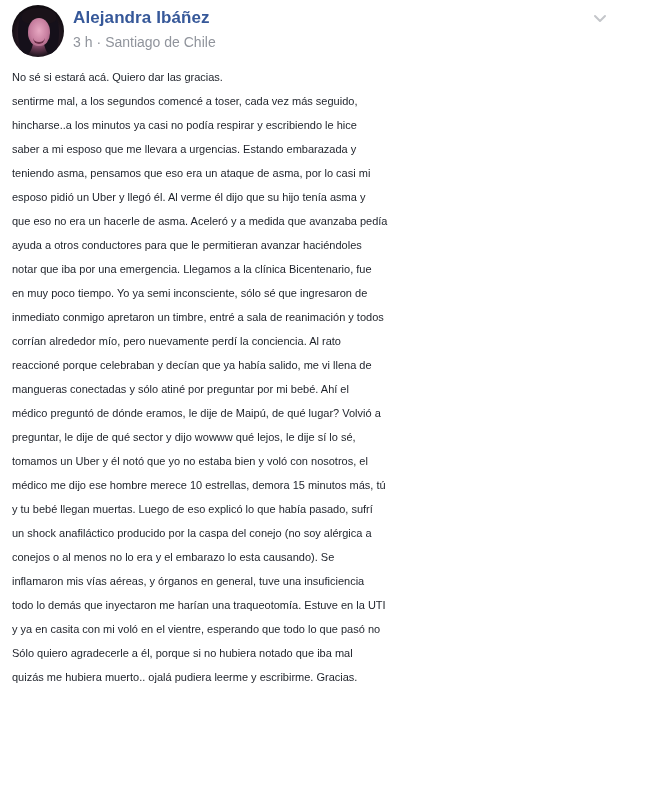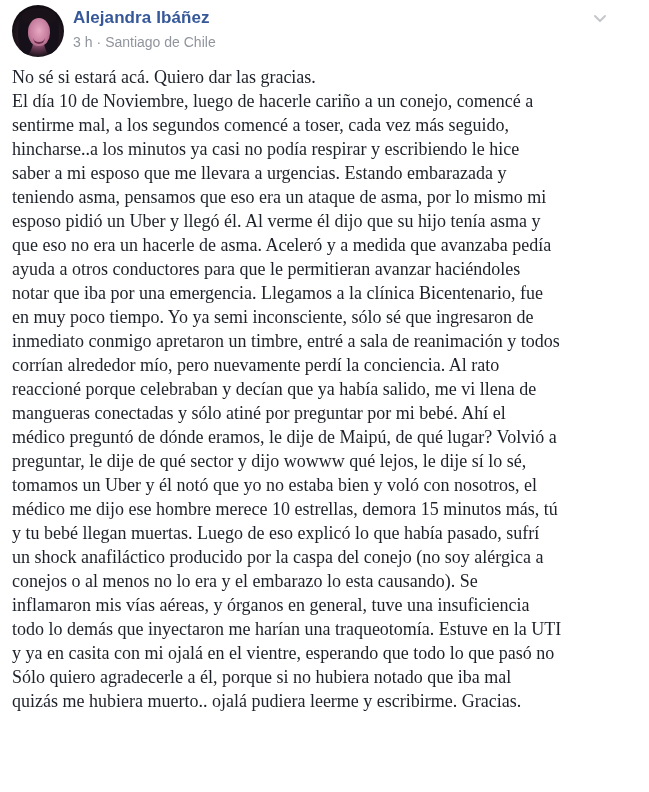--- a/index.html
+++ b/index.html
@@ -109,24 +109,23 @@
       top: 10px;
       width: 14px;
       height: 10px;
       cursor: pointer;
     }
     .body-text {
       position: absolute;
       left: 12px;
       top: 65px;
       width: 630px;
-      font-size: 18px;
+      font-size: 11px;
       line-height: 24px;
       color: #1d2129;
-      font-family: Liberation Serif, serif;
     }
     .body-text .line {
       display: block;
       white-space: nowrap;
       height: 24px;
     }
   </style>
 </head>
 <body>
 
@@ -148,40 +147,39 @@
 
     <span class="chevron">
       <svg width="14" height="10" viewBox="0 0 14 10">
         <polyline points="2,2 7,7 12,2" fill="none" stroke="#c4c6ca" stroke-width="2" stroke-linecap="round" stroke-linejoin="round"></polyline>
       </svg>
     </span>
   </div>
 
   <div class="body-text">
     <span class="line">No sé si estará acá. Quiero dar las gracias.</span>
-    <span class="line">El día 10 de Noviembre, luego de hacerle cariño a un conejo, comencé a</span>
     <span class="line">sentirme mal, a los segundos comencé a toser, cada vez más seguido,</span>
     <span class="line">hincharse..a los minutos ya casi no podía respirar y escribiendo le hice</span>
     <span class="line">saber a mi esposo que me llevara a urgencias. Estando embarazada y</span>
-    <span class="line">teniendo asma, pensamos que eso era un ataque de asma, por lo mismo mi</span>
+    <span class="line">teniendo asma, pensamos que eso era un ataque de asma, por lo casi mi</span>
     <span class="line">esposo pidió un Uber y llegó él. Al verme él dijo que su hijo tenía asma y</span>
     <span class="line">que eso no era un hacerle de asma. Aceleró y a medida que avanzaba pedía</span>
     <span class="line">ayuda a otros conductores para que le permitieran avanzar haciéndoles</span>
     <span class="line">notar que iba por una emergencia. Llegamos a la clínica Bicentenario, fue</span>
     <span class="line">en muy poco tiempo. Yo ya semi inconsciente, sólo sé que ingresaron de</span>
     <span class="line">inmediato conmigo apretaron un timbre, entré a sala de reanimación y todos</span>
     <span class="line">corrían alrededor mío, pero nuevamente perdí la conciencia. Al rato</span>
     <span class="line">reaccioné porque celebraban y decían que ya había salido, me vi llena de</span>
     <span class="line">mangueras conectadas y sólo atiné por preguntar por mi bebé. Ahí el</span>
     <span class="line">médico preguntó de dónde eramos, le dije de Maipú, de qué lugar? Volvió a</span>
     <span class="line">preguntar, le dije de qué sector y dijo wowww qué lejos, le dije sí lo sé,</span>
     <span class="line">tomamos un Uber y él notó que yo no estaba bien y voló con nosotros, el</span>
     <span class="line">médico me dijo ese hombre merece 10 estrellas, demora 15 minutos más, tú</span>
     <span class="line">y tu bebé llegan muertas. Luego de eso explicó lo que había pasado, sufrí</span>
     <span class="line">un shock anafiláctico producido por la caspa del conejo (no soy alérgica a</span>
     <span class="line">conejos o al menos no lo era y el embarazo lo esta causando). Se</span>
     <span class="line">inflamaron mis vías aéreas, y órganos en general, tuve una insuficiencia</span>
     <span class="line">todo lo demás que inyectaron me harían una traqueotomía. Estuve en la UTI</span>
-    <span class="line">y ya en casita con mi ojalá en el vientre, esperando que todo lo que pasó no</span>
+    <span class="line">y ya en casita con mi voló en el vientre, esperando que todo lo que pasó no</span>
     <span class="line">Sólo quiero agradecerle a él, porque si no hubiera notado que iba mal</span>
     <span class="line">quizás me hubiera muerto.. ojalá pudiera leerme y escribirme. Gracias.</span>
   </div>
 </div>
 
 </body></html>

